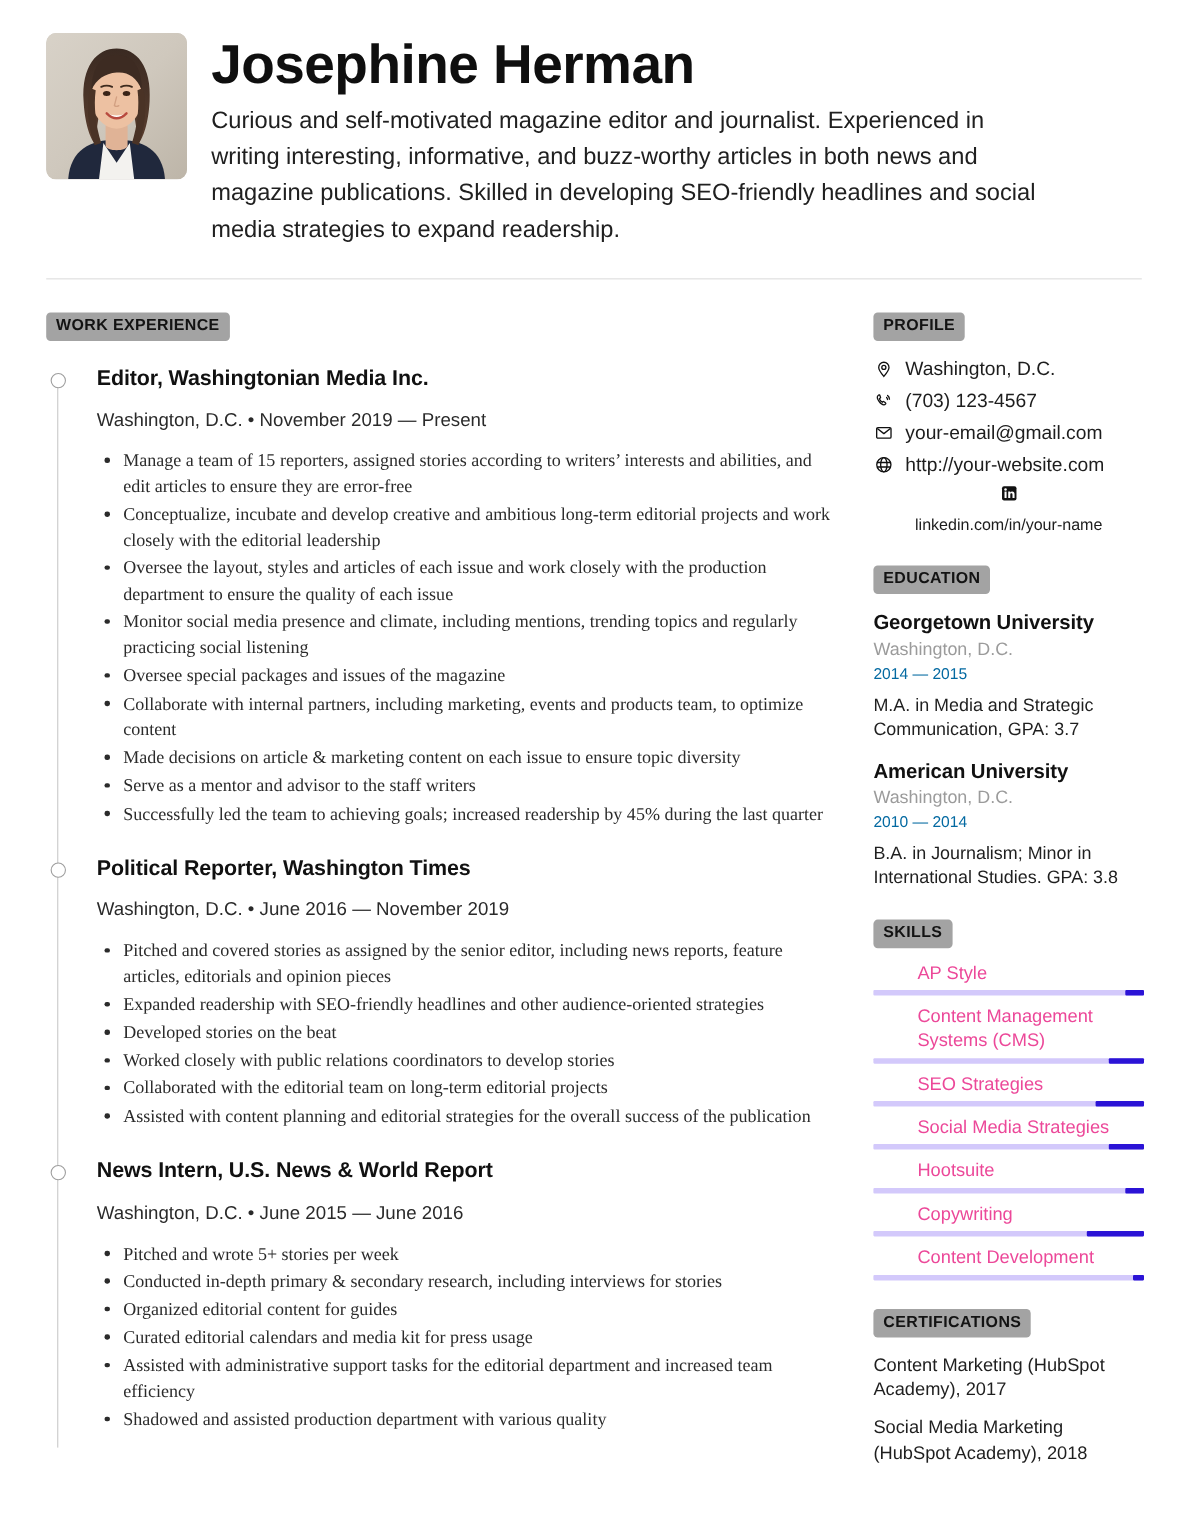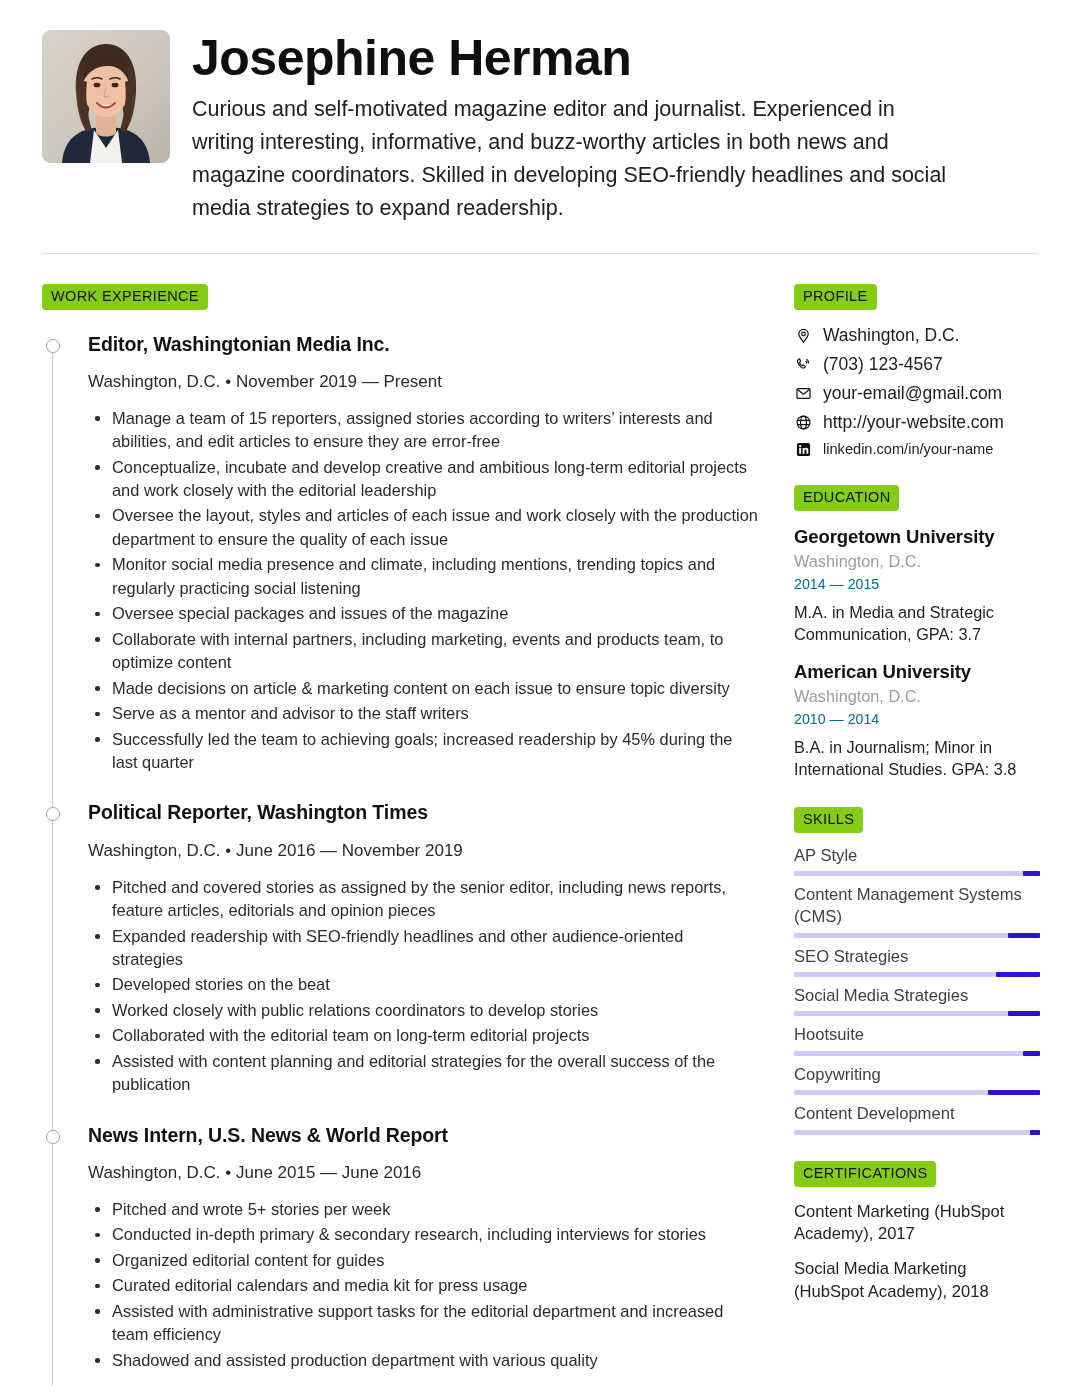--- a/index.html
+++ b/index.html
@@ -71,24 +71,24 @@
     padding: 0 42px;
     margin-top: 30px;
     gap: 0;
   }
   .col-main { width: 716px; flex: 0 0 716px; }
   .col-side { width: 282px; flex: 0 0 282px; padding-left: 36px; }
 
   
   .badge {
     display: inline-block;
-    background: #84cc16;
+    background: #a3a3a3;
     color: #131313;
     font-size: 14.5px;
-    font-weight: 400;
+    font-weight: 700;
     letter-spacing: 0.35px;
     padding: 5px 9px 5px 9px;
     border-radius: 4px;
     line-height: 1.1;
   }
 
   
   .timeline { position: relative; margin-top: 22px; }
 
   .tl-line {
@@ -123,21 +123,21 @@
     letter-spacing: -0.1px;
   }
 
   .job-meta {
     font-size: 17px;
     color: #2a2a2a;
     margin-top: 14px;
     line-height: 1.4;
   }
 
-  .bullets { margin-top: 13px; list-style: none; }
+  .bullets { margin-top: 13px; list-style: none; font-family: Liberation Serif, serif; }
 
   .bullets li {
     position: relative;
     padding-left: 24px;
     font-size: 16.4px;
     line-height: 1.43;
     color: #2b2b2b;
     margin-bottom: 2px;
   }
   .bullets li::before {
@@ -155,21 +155,21 @@
   .side-block { margin-bottom: 26px; }
   .side-block:last-child { margin-bottom: 0; }
 
   .contact-list { margin-top: 14px; }
   .contact-row {
     display: flex;
     align-items: center;
     gap: 11px;
     margin-bottom: 6px;
   }
-  .contact-row:last-child { margin-bottom: 0; }
+  .contact-row:last-child { margin-bottom: 0; flex-direction: column; }
 
   .c-icon {
     flex: 0 0 18px;
     width: 18px;
     height: 18px;
     display: flex;
     align-items: center;
     justify-content: center;
   }
   .c-icon svg { display: block; }
@@ -188,23 +188,24 @@
   }
   .edu-loc { font-size: 16.3px; color: #9b9b9b; line-height: 1.42; margin-top: 1px; }
   .edu-years { font-size: 14.2px; color: #0369a1; line-height: 1.45; margin-top: 1px; }
   .edu-degree { font-size: 16.3px; color: #1f1f1f; line-height: 1.38; margin-top: 6px; }
 
   
   .skills-list { margin-top: 12px; }
   .skill { margin-bottom: 1px; }
   .skill-name {
     font-size: 16.6px;
-    color: #404040;
+    color: #ec4899;
     line-height: 1.35;
     margin-bottom: 4px;
+    margin-left: 40px;
   }
   .skill-bar {
     position: relative;
     width: 246px;
     height: 5px;
     background: #d3c9fb;
     border-radius: 1px;
     margin-bottom: 8px;
   }
   .skill-fill {
@@ -270,21 +271,21 @@
 
         <path d="M64 58 L62 66 Q64 67.5 66 66" stroke="#d2a082" stroke-width="1.2" fill="none" stroke-linecap="round"></path>
 
         <path d="M55 73 Q64 81 73 73 Q64 77 55 73 Z" fill="#ffffff"></path>
         <path d="M55 73 Q64 82 73 73" stroke="#b84a3e" stroke-width="2.2" fill="none" stroke-linecap="round"></path>
       </svg>
     </div>
 
     <div class="header-text">
       <div class="name">Josephine Herman</div>
-      <div class="summary">Curious and self-motivated magazine editor and journalist. Experienced in writing interesting, informative, and buzz-worthy articles in both news and magazine coordinators. Skilled in developing SEO-friendly headlines and social media strategies to expand readership.</div>
+      <div class="summary">Curious and self-motivated magazine editor and journalist. Experienced in writing interesting, informative, and buzz-worthy articles in both news and magazine publications. Skilled in developing SEO-friendly headlines and social media strategies to expand readership.</div>
     </div>
 
   </div>
 
   <div class="divider"></div>
 
   <div class="body-cols">
 
     <div class="col-main">
 

